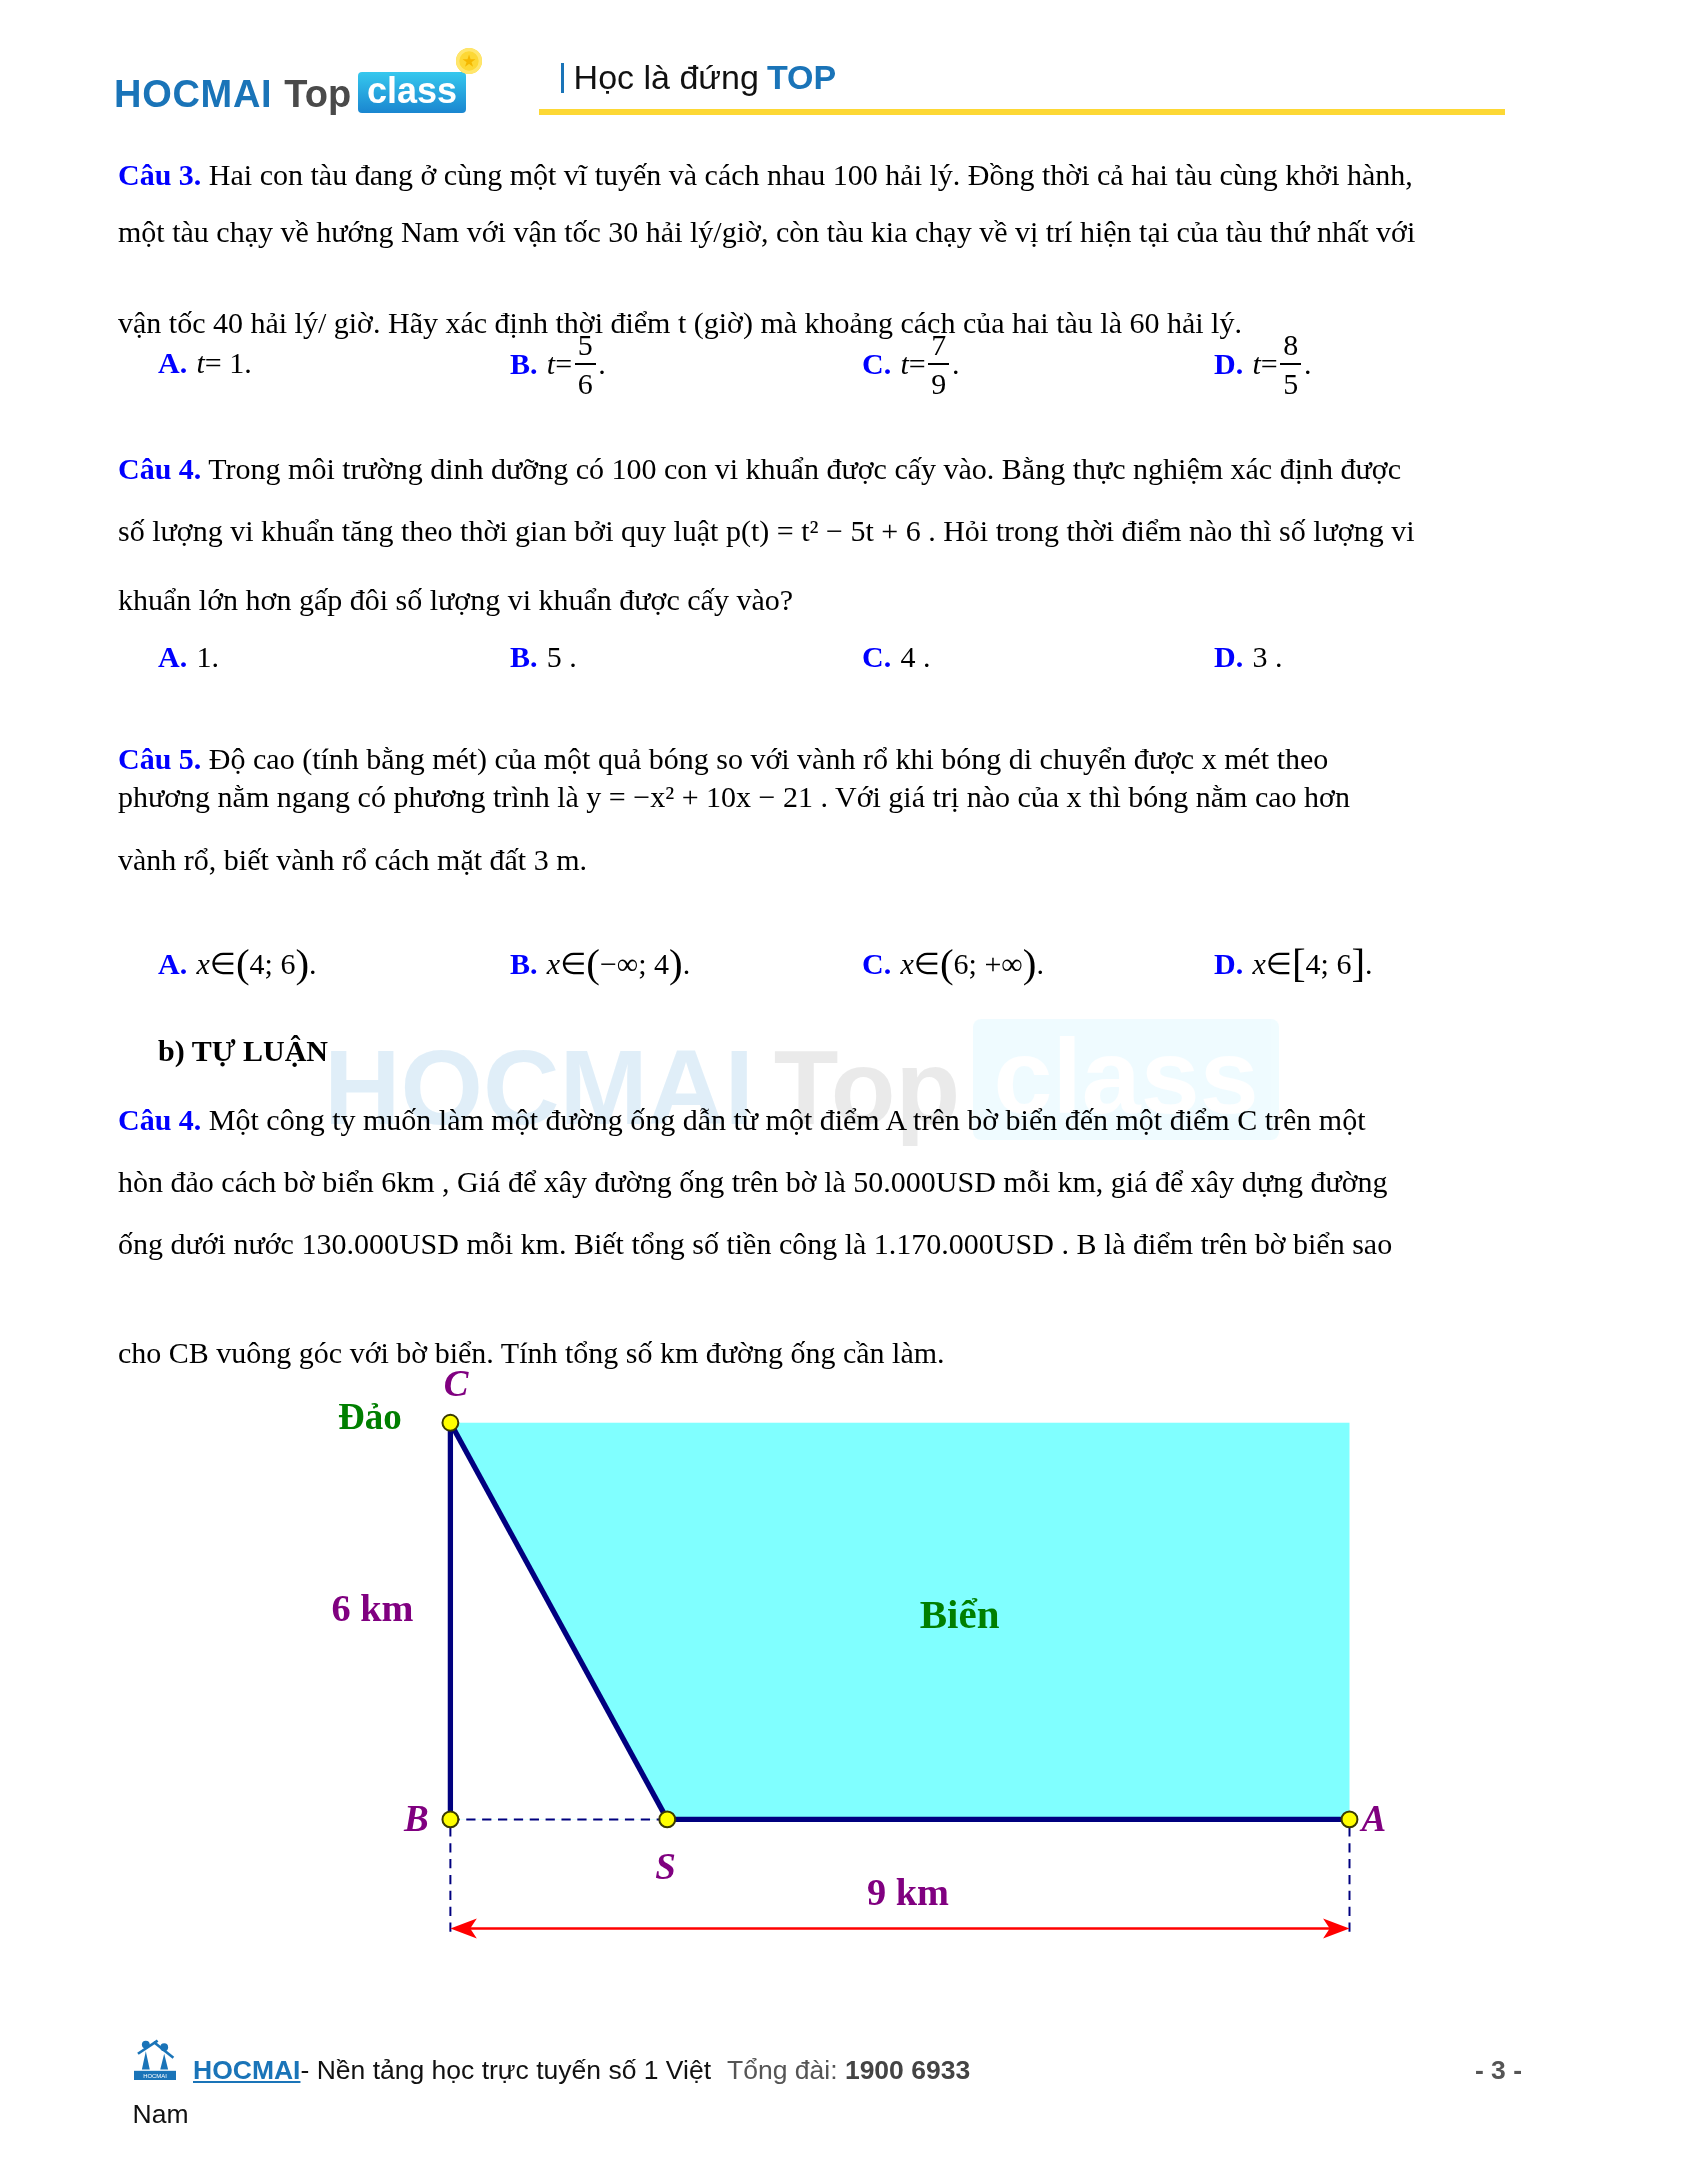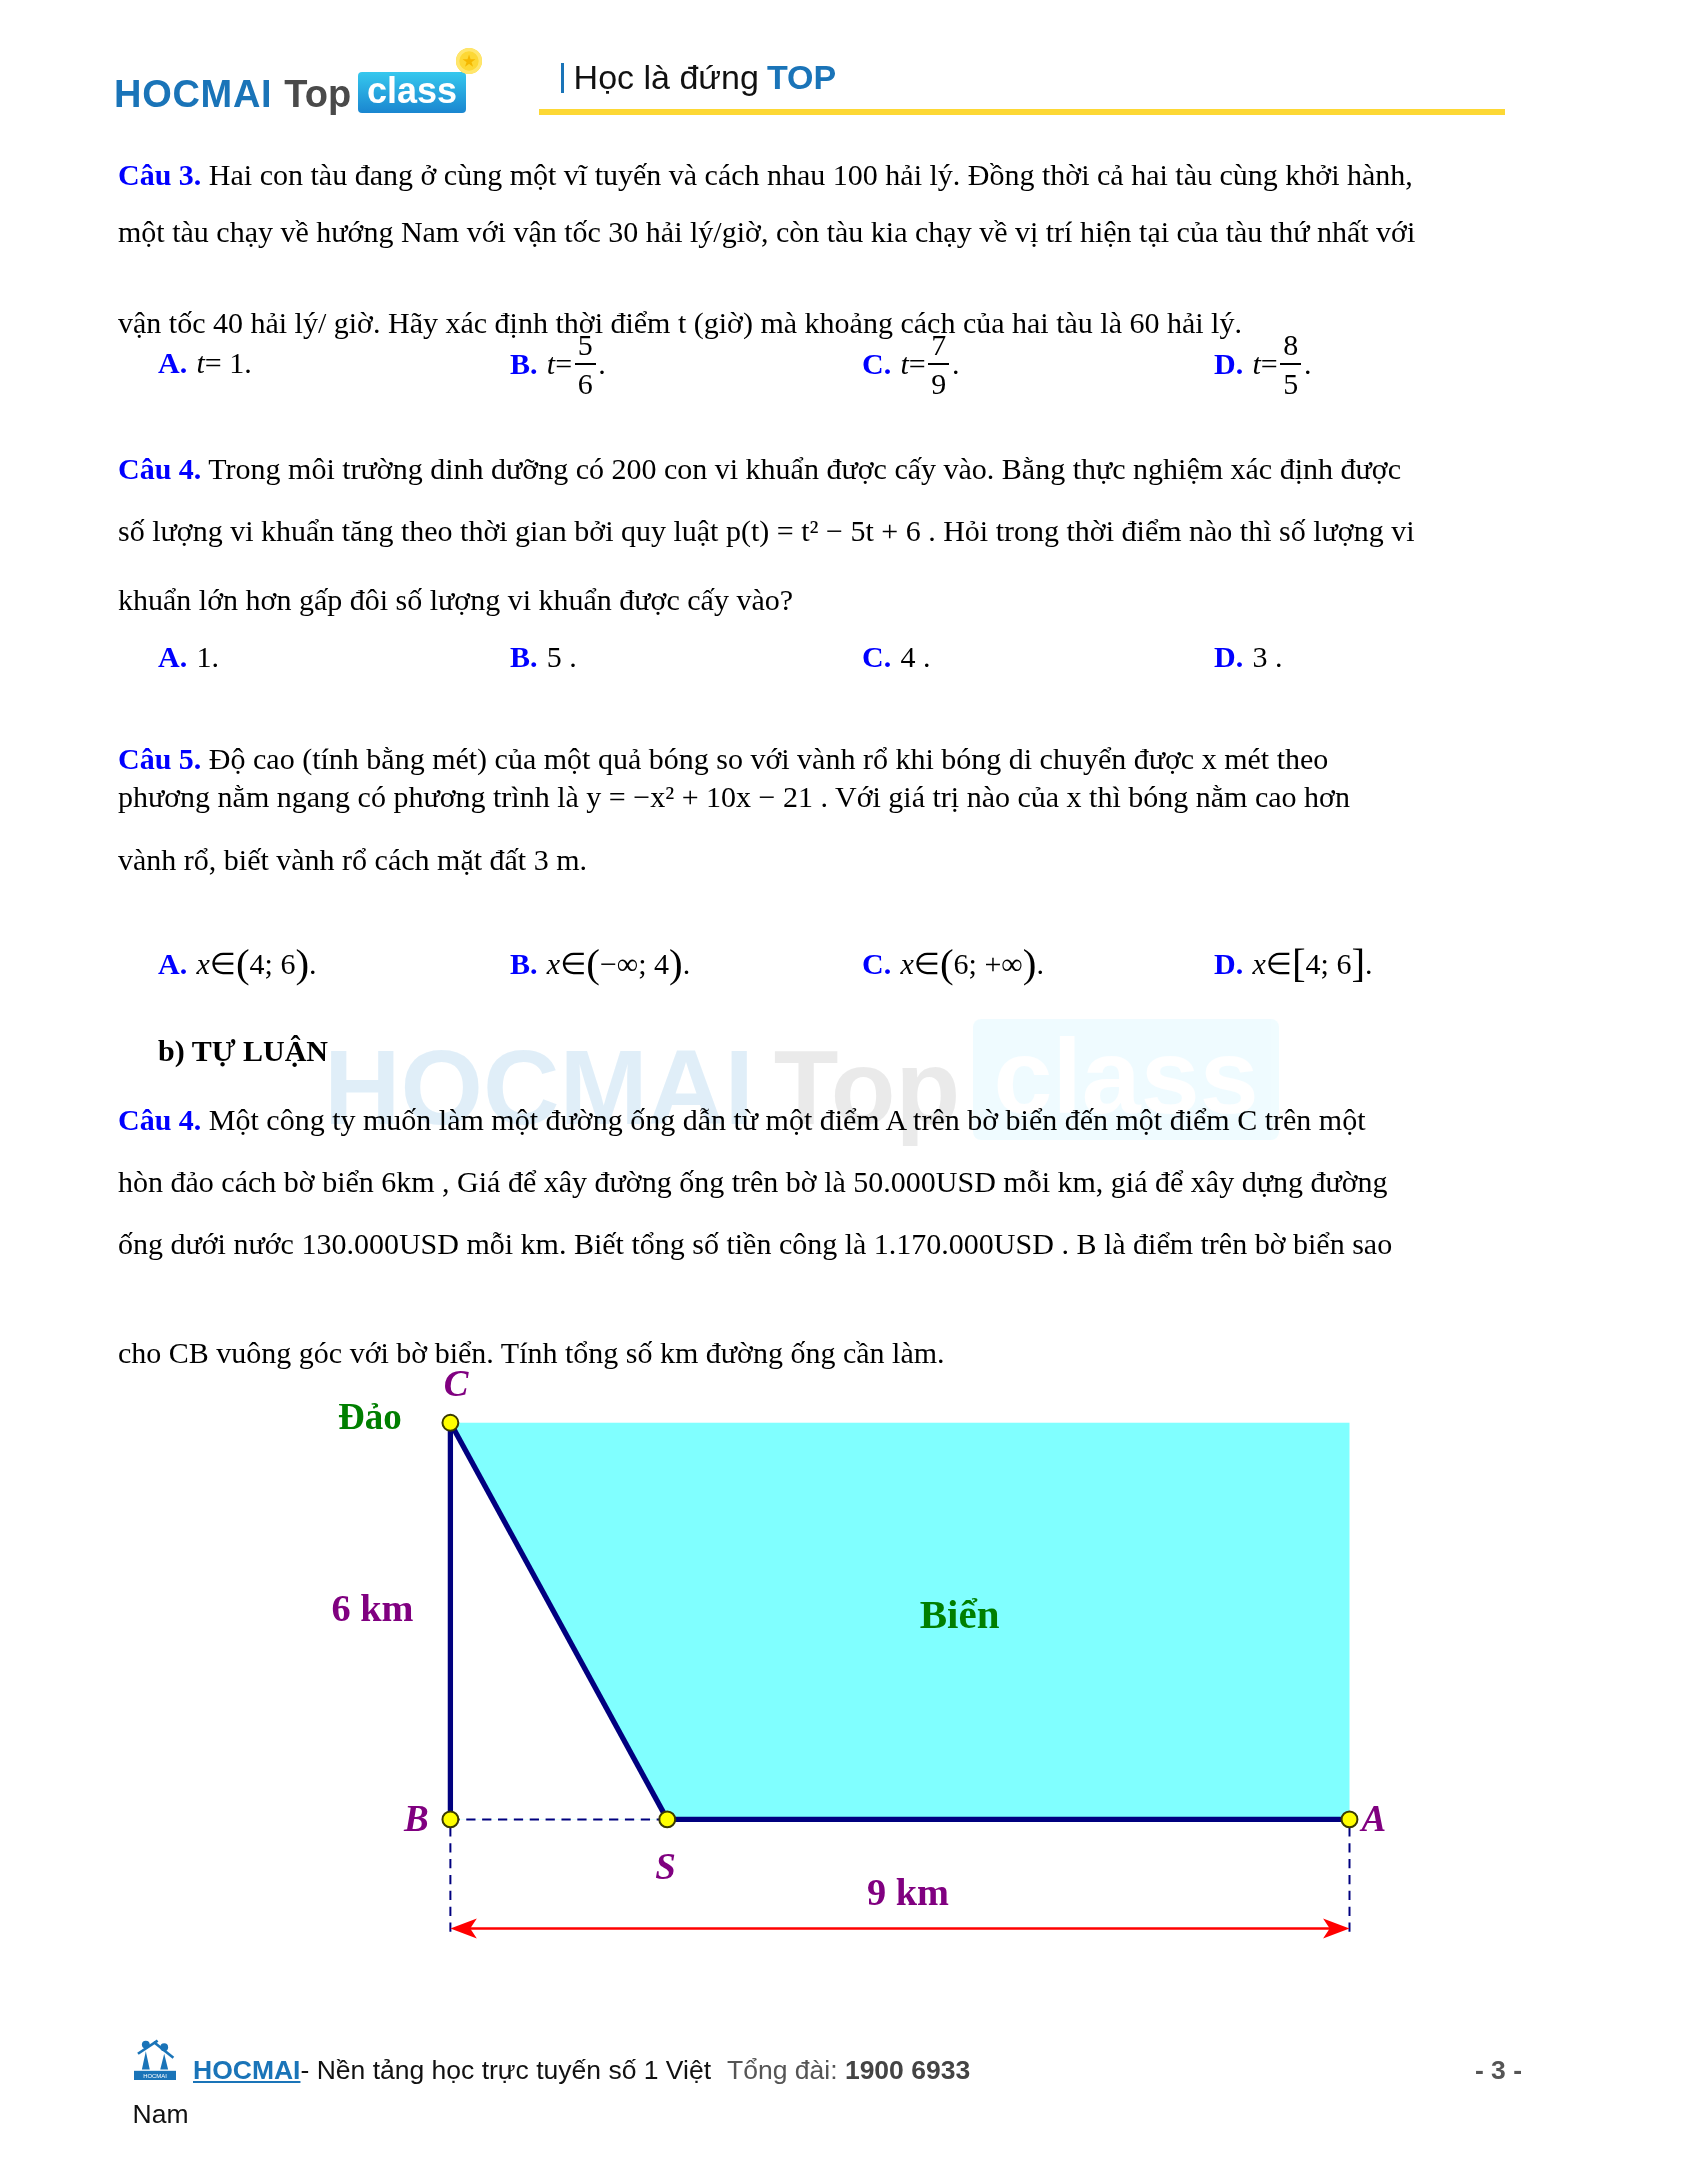--- a/index.html
+++ b/index.html
@@ -124,21 +124,21 @@
       <span class="frac">
           <span class="num">8</span>
           <span class="line"></span>
           <span class="den">5</span>
         </span>
       <span>.</span>
     </div>
   </div>
 
   <div class="para" style="top:302px;">
-    <span class="q-label">Câu 4.</span><span> Trong môi trường dinh dưỡng có 200  con vi khuẩn được cấy vào. Bằng thực nghiệm xác định được</span>
+    <span class="q-label">Câu 4.</span><span> Trong môi trường dinh dưỡng có 100  con vi khuẩn được cấy vào. Bằng thực nghiệm xác định được</span>
   </div>
   <div class="para" style="top:364px;">số lượng vi khuẩn tăng theo thời gian bởi quy luật  p(t) = t² − 5t + 6 . Hỏi trong thời điểm nào thì số lượng vi</div>
   <div class="para" style="top:433px;">khuẩn lớn hơn gấp đôi số lượng vi khuẩn được cấy vào?</div>
 
   <div class="opt-row" style="top:490px;">
     <div class="opt" style="left:0;">
         <span class="opt-label">A.</span>
         <span>1.</span>
       </div>
     <div class="opt" style="left:352px;">

